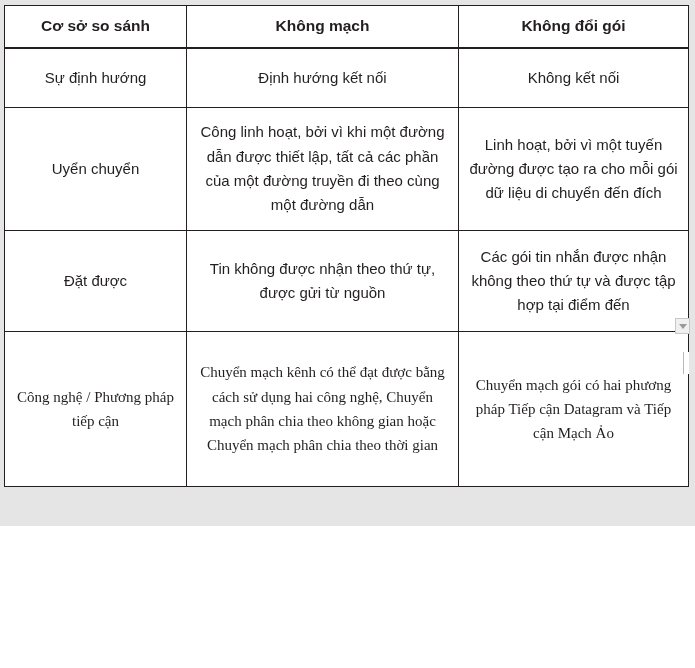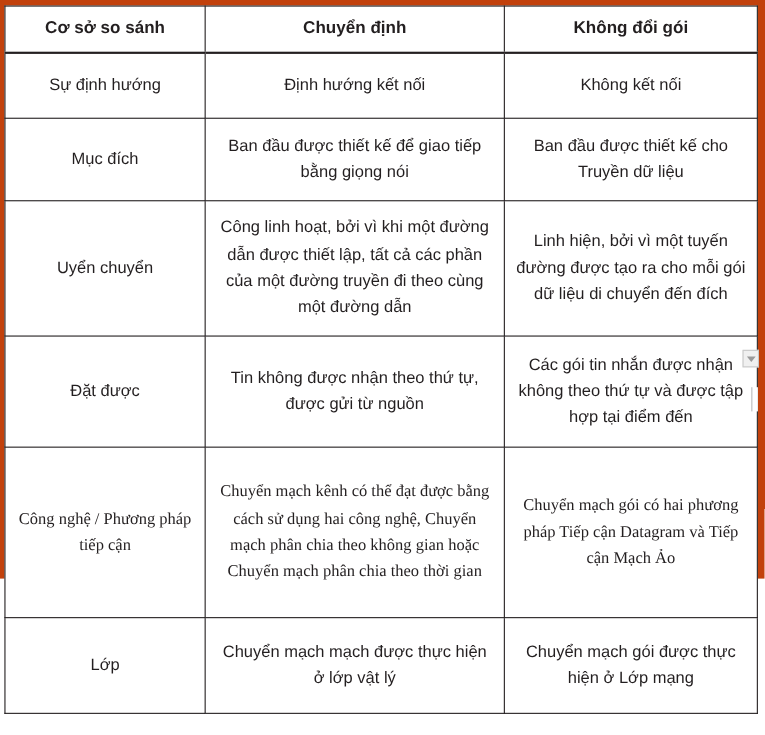--- a/index.html
+++ b/index.html
@@ -11,21 +11,21 @@
     width: 695px;
     height: 668px;
     font-family: "Liberation Sans", sans-serif;
     color: #231f20;
     overflow: hidden;
   }
   .page {
     position: relative;
     width: 695px;
     height: 526px;
-    background: #c2410c;
+    background: #e5e5e5;
   }
   table.compare {
     position: absolute;
     left: 4px;
     top: 5px;
     width: 684px;
     border-collapse: collapse;
     table-layout: fixed;
     background: #ffffff;
   }
@@ -108,59 +108,48 @@
       <col class="c1">
       <col class="c2">
       <col class="c3">
     </colgroup>
     <thead>
       <tr>
         <th class="col-first">
             <span class="cell-text">Cơ sở so sánh</span>
           </th>
         <th>
-            <span class="cell-text">Chuyển định</span>
+            <span class="cell-text">Không mạch</span>
           </th>
         <th>
             <span class="cell-text">Không đổi gói</span>
           </th>
       </tr>
     </thead>
     <tbody>
       <tr class="r-orientation">
         <td class="col-first">
             <span class="cell-text">Sự định hướng</span>
           </td>
         <td>
             <span class="cell-text">Định hướng kết nối</span>
           </td>
         <td>
             <span class="cell-text">Không kết nối</span>
           </td>
       </tr>
-      <tr class="r-purpose">
-        <td class="col-first">
-            <span class="cell-text">Mục đích</span>
-          </td>
-        <td>
-            <span class="cell-text">Ban đầu được thiết kế để giao tiếp bằng giọng nói</span>
-          </td>
-        <td>
-            <span class="cell-text">Ban đầu được thiết kế cho Truyền dữ liệu</span>
-          </td>
-      </tr>
       <tr class="r-flexibility">
         <td class="col-first">
             <span class="cell-text">Uyển chuyển</span>
           </td>
         <td>
             <span class="cell-text">Công linh hoạt, bởi vì khi một đường dẫn được thiết lập, tất cả các phần của một đường truyền đi theo cùng một đường dẫn</span>
           </td>
         <td>
-            <span class="cell-text">Linh hiện, bởi vì một tuyến đường được tạo ra cho mỗi gói dữ liệu di chuyển đến đích</span>
+            <span class="cell-text">Linh hoạt, bởi vì một tuyến đường được tạo ra cho mỗi gói dữ liệu di chuyển đến đích</span>
           </td>
       </tr>
       <tr class="r-ordering">
         <td class="col-first">
             <span class="cell-text">Đặt được</span>
           </td>
         <td>
             <span class="cell-text">Tin không được nhận theo thứ tự, được gửi từ nguồn</span>
           </td>
         <td>
@@ -171,31 +160,20 @@
         <td class="col-first">
             <span class="cell-text">Công nghệ / Phương pháp tiếp cận</span>
           </td>
         <td>
             <span class="cell-text">Chuyển mạch kênh có thể đạt được bằng cách sử dụng hai công nghệ, Chuyển mạch phân chia theo không gian hoặc Chuyển mạch phân chia theo thời gian</span>
           </td>
         <td>
             <span class="cell-text">Chuyển mạch gói có hai phương pháp Tiếp cận Datagram và Tiếp cận Mạch Ảo</span>
           </td>
       </tr>
-      <tr class="r-layer">
-        <td class="col-first">
-            <span class="cell-text">Lớp</span>
-          </td>
-        <td>
-            <span class="cell-text">Chuyển mạch mạch được thực hiện ở lớp vật lý</span>
-          </td>
-        <td>
-            <span class="cell-text">Chuyển mạch gói được thực hiện ở Lớp mạng</span>
-          </td>
-      </tr>
     </tbody>
   </table>
 
   <div class="scroll-artifact">
     <span class="arrow"></span>
   </div>
   <div class="scroll-track"></div>
 
 </div>
 

